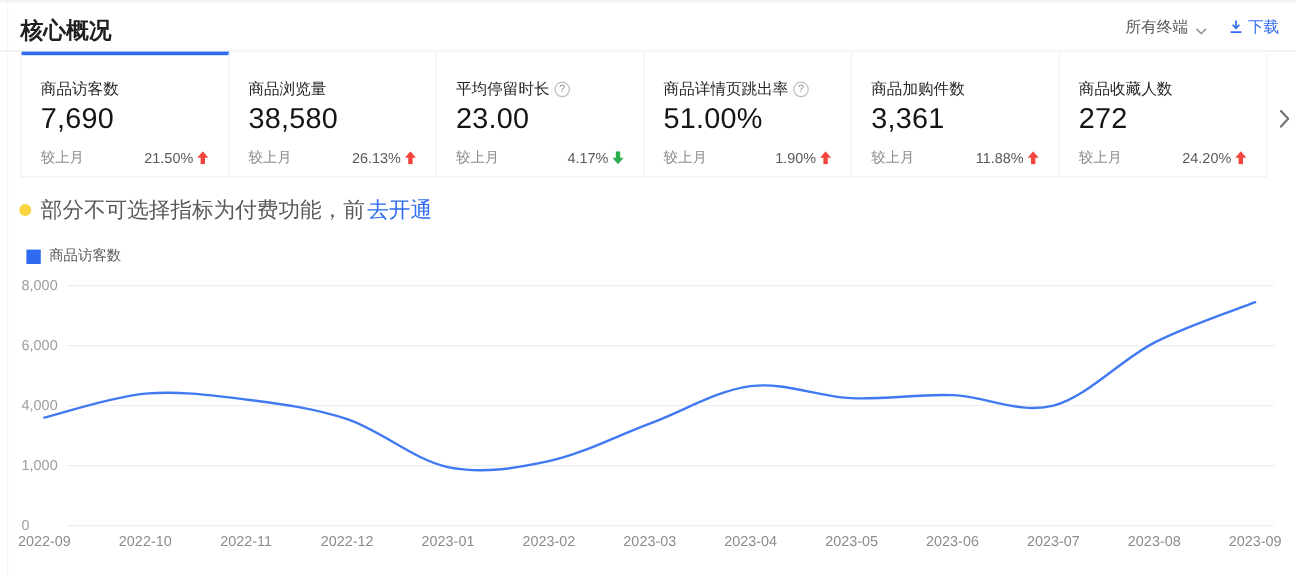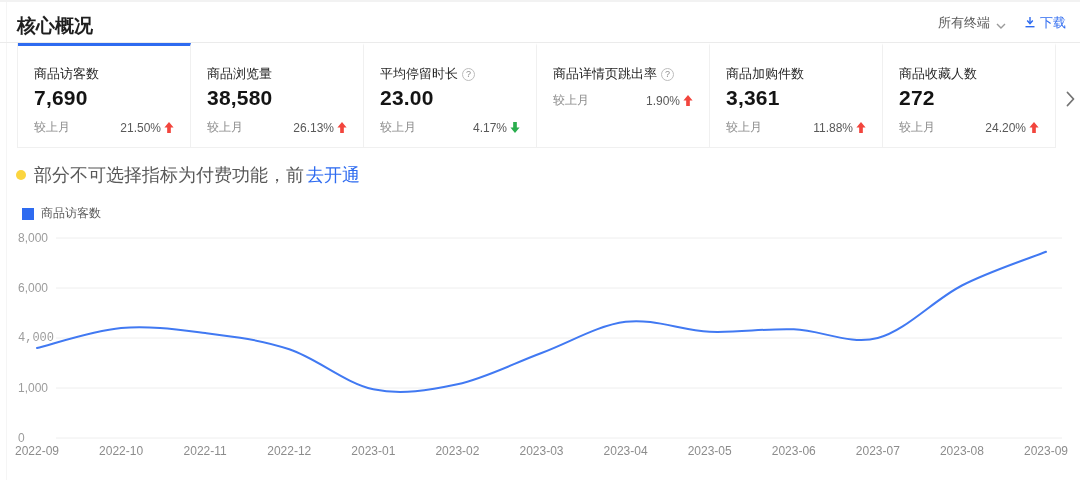--- a/index.html
+++ b/index.html
@@ -29,21 +29,21 @@
   .download-link{display:flex;align-items:center;gap:4px;color:var(--accent);cursor:pointer;text-decoration:none;}
   .download-link svg{stroke:var(--accent);fill:none;stroke-width:1.4;}
   .header-divider{position:absolute;top:42px;left:0;right:0;height:1px;background:#ebebeb;}
 
   
   .cards{position:absolute;top:43px;left:17px;display:flex;height:105px;border-left:1px solid var(--border);border-bottom:1px solid var(--border);background:#fff;}
   .card{width:173px;border-right:1px solid var(--border);border-top:3px solid transparent;padding:19px 16px 0;cursor:pointer;}
   .card.active{border-top-color:var(--accent);}
   .card-label{font-size:13px;color:#262626;display:flex;align-items:center;gap:4px;white-space:nowrap;}
   .help{width:13px;height:13px;border:1px solid #bdbdbd;border-radius:50%;font-size:9px;color:#8c8c8c;display:inline-flex;align-items:center;justify-content:center;flex:0 0 auto;}
-  .card-value{font-size:21px;font-weight:700;color:#141414;margin-top:3px;letter-spacing:.2px;}
+  .card-value{font-size:24px;font-weight:400;color:#141414;margin-top:3px;letter-spacing:.2px;}
   .card-foot{margin-top:9px;display:flex;justify-content:space-between;align-items:center;font-size:12px;}
   .card-foot .compare{color:var(--muted);}
   .delta{color:#595959;display:flex;align-items:center;gap:3px;}
   .arrow svg{display:block;fill:var(--up);}
   .arrow.down svg{fill:var(--down);transform:rotate(180deg);}
   .cards-next{position:absolute;left:1062px;top:91px;width:16px;height:18px;background:none;border:none;cursor:pointer;padding:0;}
   .cards-next svg{stroke:#737373;fill:none;stroke-width:1.8;stroke-linecap:round;stroke-linejoin:round;}
 
   
   .notice{position:absolute;left:16px;top:163px;display:flex;align-items:center;gap:8px;font-size:18px;color:#595959;}
@@ -137,20 +137,21 @@
             </svg>
           </span>
         </span>
     </div>
   </div>
   <div class="card">
     <div class="card-label">
         <span>商品详情页跳出率</span>
         <span class="help">?</span>
       </div>
+    <div class="card-value">51.00%</div>
     <div class="card-foot">
       <span class="compare">较上月</span>
       <span class="delta">
           <span>1.90%</span>
           <span class="arrow">
             <svg width="10" height="11" viewBox="0 0 12 13">
               <path d="M6 0 L11.5 6.5 H8.2 V13 H3.8 V6.5 H0.5 Z"></path>
             </svg>
           </span>
         </span>
@@ -213,21 +214,21 @@
   <svg id="chart-svg" viewBox="0 0 1080 480">
       <line x1="56" x2="1062" y1="438" y2="438" stroke="#eeeeee" stroke-width="1"></line>
       <line x1="56" x2="1062" y1="388" y2="388" stroke="#eeeeee" stroke-width="1"></line>
       <line x1="56" x2="1062" y1="338" y2="338" stroke="#eeeeee" stroke-width="1"></line>
       <line x1="56" x2="1062" y1="288" y2="288" stroke="#eeeeee" stroke-width="1"></line>
       <line x1="56" x2="1062" y1="238" y2="238" stroke="#eeeeee" stroke-width="1"></line>
       <path d="M 37,348 C 51.0,344.7 93.1,330.5 121.1,328.0 C 149.1,325.5 177.1,329.5 205.2,333.0 C 233.2,336.5 261.2,339.9 289.3,349.3 C 317.3,358.6 345.3,383.4 373.3,389.3 C 401.4,395.1 429.4,390.3 457.4,384.3 C 485.4,378.2 513.5,363.4 541.5,353.0 C 569.5,342.6 597.6,325.3 625.6,321.8 C 653.6,318.2 681.6,330.5 709.7,331.8 C 737.7,333.0 765.7,328.2 793.8,329.3 C 821.8,330.3 849.8,345.3 877.8,338.0 C 905.9,330.7 933.9,299.9 961.9,285.5 C 989.9,271.1 1032.0,257.4 1046.0,251.8" fill="none" stroke="#4179f2" stroke-width="2" stroke-linecap="round"></path>
     </svg>
 <div class="y-label" style="top: 429px;">0</div>
     <div class="y-label" style="top: 379px;">1,000</div>
-    <div class="y-label" style="top: 329px; font-family: Liberation Mono, monospace;">4,000</div>
+    <div class="y-label" style="top: 329px;">4,000</div>
     <div class="y-label" style="top: 279px;">6,000</div>
     <div class="y-label" style="top: 229px;">8,000</div>
     <div class="x-label" style="left: -3px;">2022-09</div>
     <div class="x-label" style="left: 81.0833px;">2022-10</div>
     <div class="x-label" style="left: 165.167px;">2022-11</div>
     <div class="x-label" style="left: 249.25px;">2022-12</div>
     <div class="x-label" style="left: 333.333px;">2023-01</div>
     <div class="x-label" style="left: 417.417px;">2023-02</div>
     <div class="x-label" style="left: 501.5px;">2023-03</div>
     <div class="x-label" style="left: 585.583px;">2023-04</div>

